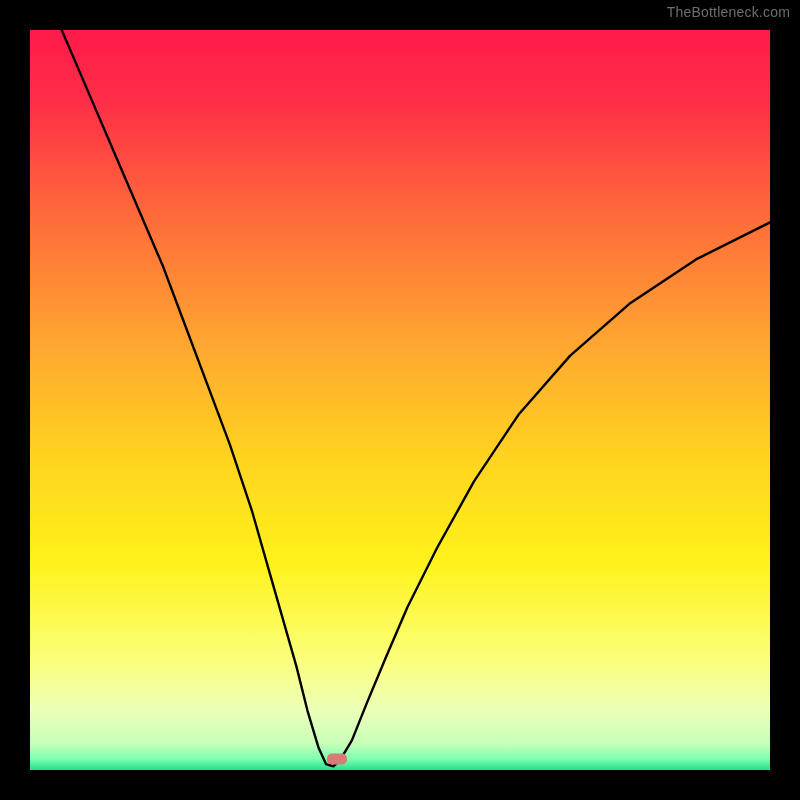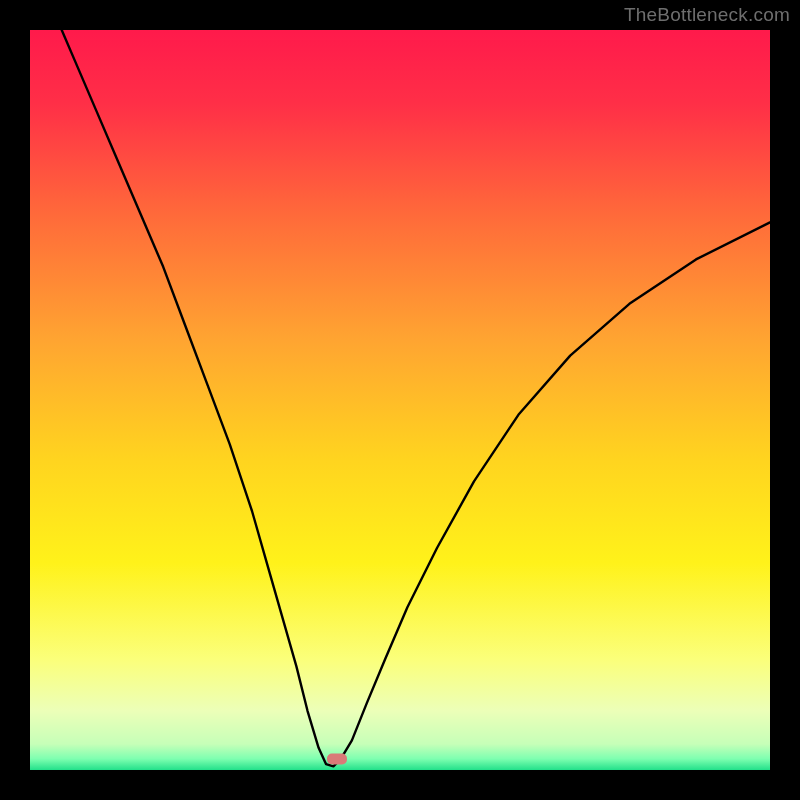--- a/index.html
+++ b/index.html
@@ -52,21 +52,21 @@
     width: 20px;
     height: 11px;
     border-radius: 5px;
     transform: translate(-50%, -50%);
   }
   .watermark {
     position: absolute;
     top: 4px;
     right: 10px;
     color: #6e6e6e;
-    font-size: 19px;
+    font-size: 14px;
     font-weight: 500;
     letter-spacing: 0.2px;
   }
 </style>
 </head>
 <body>
 
 <div class="frame">
   <div class="plot-area">
     <svg class="gradient" viewBox="0 0 740 740" preserveAspectRatio="none">

